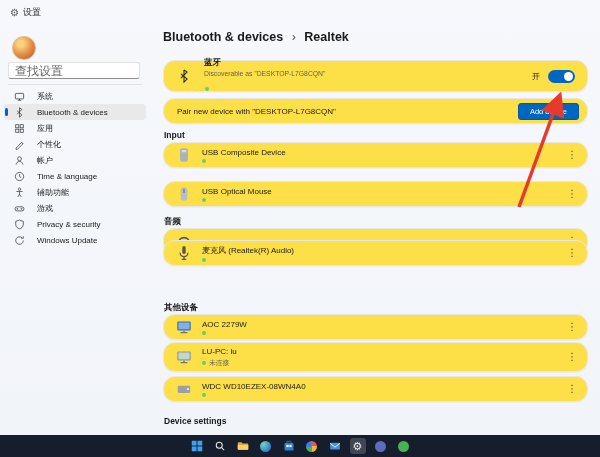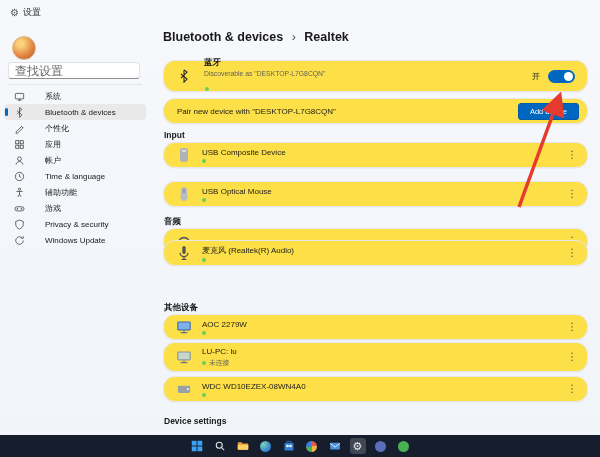--- a/index.html
+++ b/index.html
@@ -14,21 +14,21 @@
   
   .sidebar { position:absolute; left:0; top:24px; width:152px; bottom:22px; }
   .avatar { position:absolute; left:12px; top:12px; width:24px; height:24px; border-radius:50%;
             background:radial-gradient(circle at 35% 30%, #f9d27a 15%, #e58a45 55%, #b3502e 100%); border:1px solid #d9b98c; }
   .searchbox { position:absolute; left:8px; top:38px; width:132px; height:17px; background:#fff;
                border:1px solid #e2e2e2; border-bottom:1px solid #8f8f8f; border-radius:3px;
                font-size:12px; padding:0 6px; color:#333; font-family:"Liberation Sans",sans-serif; }
   .searchbox::placeholder { color:#666; }
   .side-divider { position:absolute; left:8px; right:10px; top:60px; height:1px; background:#e3e3e3; }
   .nav { position:absolute; left:4px; right:6px; top:64px; }
-  .nav-item { position:relative; height:16px; display:flex; align-items:center; gap:20px;
+  .nav-item { position:relative; height:16px; display:flex; align-items:center; gap:12px;
               padding-left:10px; border-radius:4px; cursor:pointer; }
   .nav-item.selected { background:#e9e9e9; }
   .nav-item.selected::before { content:""; position:absolute; left:1px; top:4px; bottom:4px; width:3px;
               border-radius:2px; background:#0067c0; }
   .nico { width:11px; height:11px; display:inline-flex; flex:none; }
   .nico svg { width:11px; height:11px; stroke:#3c3c3c; fill:none; stroke-width:1.1; }
   .nlabel { font-size:8px; white-space:nowrap; }
 
   
   .main { position:absolute; left:163px; top:24px; width:425px; bottom:22px; }
@@ -113,35 +113,35 @@
       <span class="nico">
           <svg viewBox="0 0 16 16">
             <path d="M8 1v14l3.5-3.5L4.5 5.5M4.5 10.5l7-7L8 1"></path>
           </svg>
         </span>
       <span class="nlabel">Bluetooth &amp; devices</span>
     </div>
     <div class="nav-item">
       <span class="nico">
           <svg viewBox="0 0 16 16">
-            <path d="M3 13l8-8 2 2-8 8H3zM11 5l2 2"></path>
-          </svg>
-        </span>
-      <span class="nlabel">个性化</span>
-    </div>
-    <div class="nav-item">
-      <span class="nico">
-          <svg viewBox="0 0 16 16">
             <rect x="2.5" y="2.5" width="4.5" height="4.5"></rect>
             <rect x="9" y="2.5" width="4.5" height="4.5"></rect>
             <rect x="2.5" y="9" width="4.5" height="4.5"></rect>
             <rect x="9" y="9" width="4.5" height="4.5"></rect>
           </svg>
         </span>
       <span class="nlabel">应用</span>
+    </div>
+    <div class="nav-item">
+      <span class="nico">
+          <svg viewBox="0 0 16 16">
+            <path d="M3 13l8-8 2 2-8 8H3zM11 5l2 2"></path>
+          </svg>
+        </span>
+      <span class="nlabel">个性化</span>
     </div>
     <div class="nav-item">
       <span class="nico">
           <svg viewBox="0 0 16 16">
             <circle cx="8" cy="5.5" r="2.8"></circle>
             <path d="M3 14c.5-3 2.5-4.5 5-4.5s4.5 1.5 5 4.5"></path>
           </svg>
         </span>
       <span class="nlabel">帐户</span>
     </div>

